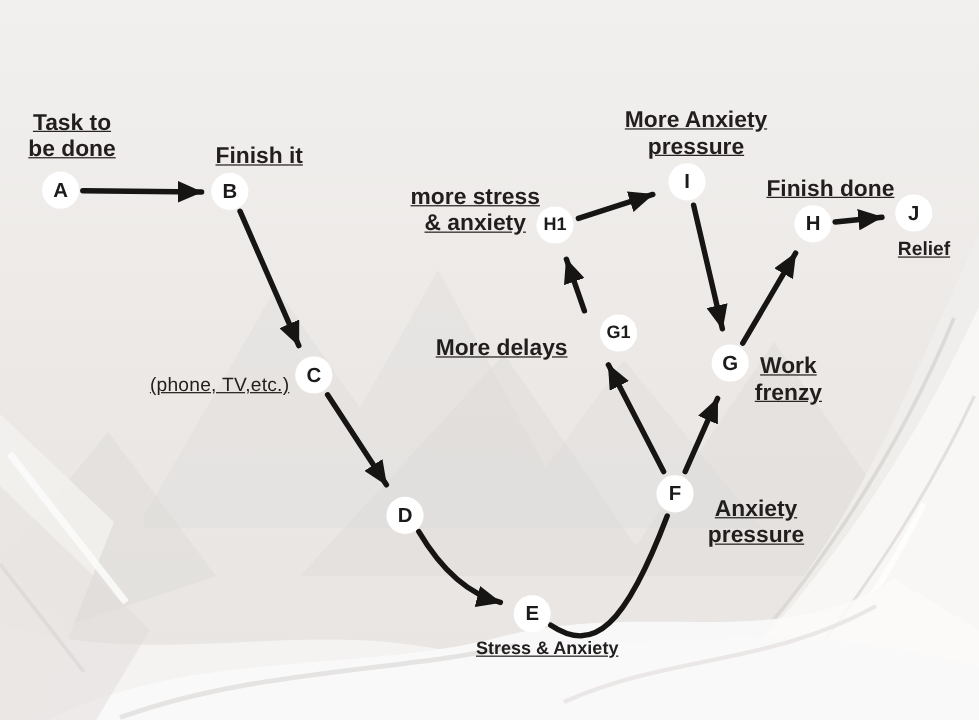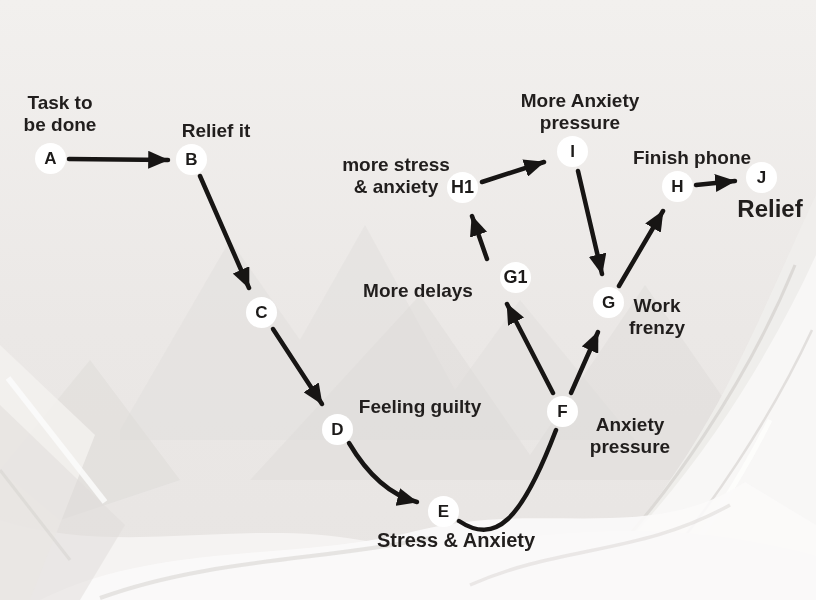--- a/index.html
+++ b/index.html
@@ -23,30 +23,31 @@
   .node{
     position:absolute;
     width:31px;height:31px;
     border-radius:50%;
     background:#ffffff;
     display:flex;align-items:center;justify-content:center;
     font-weight:700;
     font-size:17px;
     color:#1d1b1a;
   }
-  .node.two-char{font-size:18px;}
+  .node.two-char{font-size:15px;}
   .caption{
     position:absolute;
     transform:translate(-50%,-50%);
     text-align:center;
     font-weight:700;
     font-size:19px;
     line-height:1.16;
     color:#211e1d;
     white-space:pre-line;
+    text-decoration:underline;
   }
   .caption .cap-sub{
     display:block;
     font-weight:400;
     font-size:16px;
     letter-spacing:0.2px;
   }
 </style>
 </head>
 <body>
@@ -116,29 +117,28 @@
   <div class="node" style="left:547px;top:396px">F</div>
   <div class="node two-char" style="left:500px;top:262px">G1</div>
   <div class="node two-char" style="left:447px;top:172px">H1</div>
   <div class="node" style="left:557px;top:136px">I</div>
   <div class="node" style="left:593px;top:287px">G</div>
   <div class="node" style="left:662px;top:171px">H</div>
   <div class="node" style="left:746px;top:162px">J</div>
 
   <div class="caption" style="left:60px;top:114px">Task to
 be done</div>
-  <div class="caption" style="left:216px;top:131px">Relief it</div>
-  <div class="caption" style="left:183px;top:322px"></div>
-  <div class="caption" style="left:420px;top:407px">Feeling guilty</div>
-  <div class="caption" style="left:456px;top:541px;font-size:20px">Stress &amp; Anxiety</div>
+  <div class="caption" style="left:216px;top:131px">Finish it</div>
+  <div class="caption" style="left:183px;top:322px"><span class="cap-sub">(phone, TV,etc.)</span></div>
+  <div class="caption" style="left:456px;top:541px;font-size:15px">Stress &amp; Anxiety</div>
   <div class="caption" style="left:630px;top:436px">Anxiety
 pressure</div>
   <div class="caption" style="left:418px;top:291px">More delays</div>
   <div class="caption" style="left:396px;top:176px">more stress
 &amp; anxiety</div>
   <div class="caption" style="left:580px;top:112px">More Anxiety
 pressure</div>
   <div class="caption" style="left:657px;top:317px">Work
 frenzy</div>
-  <div class="caption" style="left:692px;top:158px">Finish phone</div>
-  <div class="caption" style="left:770px;top:209px;font-size:24px">Relief</div>
+  <div class="caption" style="left:692px;top:158px">Finish done</div>
+  <div class="caption" style="left:770px;top:209px;font-size:16px">Relief</div>
 
 </div>
 
 </body></html>

